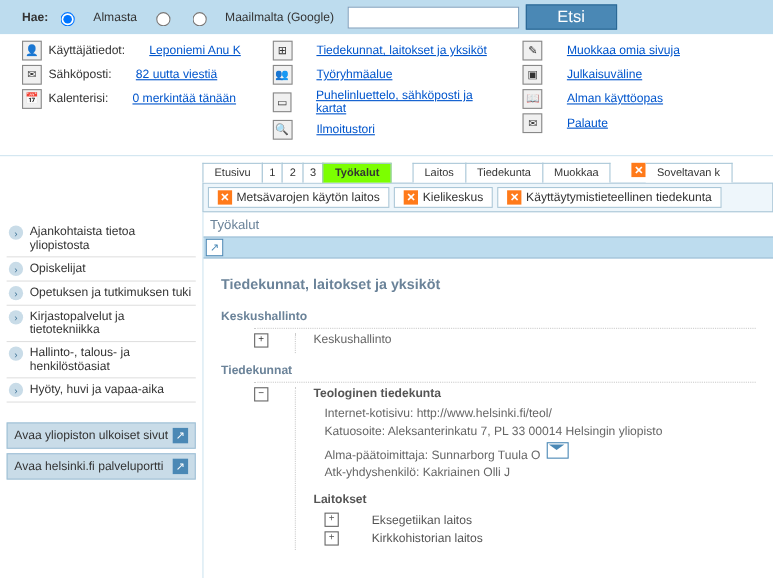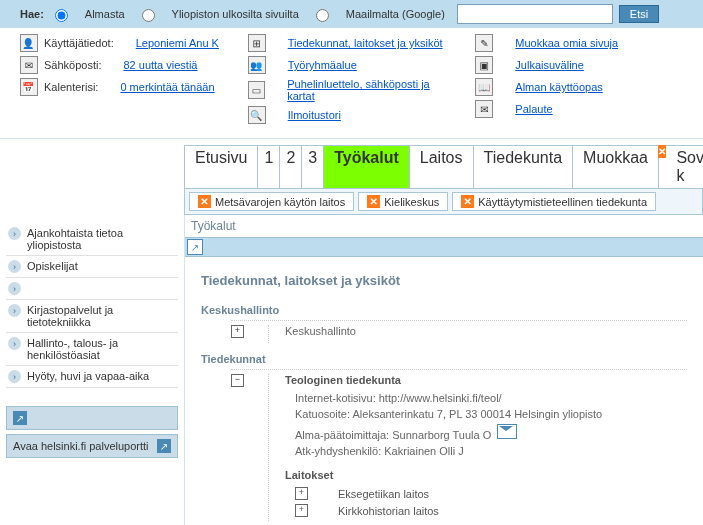--- a/index.html
+++ b/index.html
@@ -20,22 +20,22 @@
   .search-bar label { font-weight: bold; font-size: 11px; }
   .search-bar input[type="text"] {
     width: 150px;
     height: 16px;
     border: 1px solid #7b9ebd;
   }
   .btn-search {
     background: #4a88b5;
     color: #fff;
     border: 1px solid #2a6895;
-    padding: 2px 10px;
-    font-size: 11px;
+    padding: 2px 28px;
+    font-size: 15px;
     cursor: pointer;
   }
   .info-row {
     display: flex;
     padding: 6px 20px 10px 20px;
     gap: 20px;
     border-bottom: 1px solid #d0e5f0;
   }
   .info-col { flex: 1; }
   .info-item {
@@ -57,21 +57,21 @@
   }
   .tabs-row {
     display: flex;
     align-items: stretch;
     margin: 6px 0 0 184px;
   }
   .tab {
     border: 1px solid #aac7d8;
     border-bottom: none;
     padding: 3px 10px;
-    font-size: 16px;
+    font-size: 10px;
     background: #fff;
     cursor: pointer;
     margin-right: -1px;
   }
   .tab.active {
     background: #7cff00;
     font-weight: bold;
   }
   .tab.small { padding: 3px 6px; }
   .sub-tabs-row {
@@ -264,21 +264,20 @@
 <body>
 
 <div class="search-bar">
   <label>Hae:</label>
   <span class="radio-opt">
       <input type="radio" checked="" style="">
       <span>Almasta</span>
     </span>
   <span class="radio-opt">
       <input type="radio" style="">
-      <span>Yliopiston ulkosilta sivuilta</span>
     </span>
   <span class="radio-opt">
       <input type="radio" style="">
       <span>Maailmalta (Google)</span>
     </span>
   <input type="text" placeholder="" style="">
   <button class="btn-search">Etsi</button>
 </div>
 
 <div class="info-row">
@@ -372,36 +371,38 @@
     <div class="side-item">
         <span class="arrow-circle">›</span>
         <span>Ajankohtaista tietoa yliopistosta</span>
       </div>
     <div class="side-item">
         <span class="arrow-circle">›</span>
         <span>Opiskelijat</span>
       </div>
     <div class="side-item">
         <span class="arrow-circle">›</span>
+        <span>Opetuksen ja tutkimuksen tuki</span>
       </div>
     <div class="side-item">
         <span class="arrow-circle">›</span>
         <span>Kirjastopalvelut ja tietotekniikka</span>
       </div>
     <div class="side-item">
         <span class="arrow-circle">›</span>
         <span>Hallinto-, talous- ja henkilöstöasiat</span>
       </div>
     <div class="side-item">
         <span class="arrow-circle">›</span>
         <span>Hyöty, huvi ja vapaa-aika</span>
       </div>
 
     <div class="ext-link-box">
       <div class="ext-link">
+          <span>Avaa yliopiston ulkoiset sivut</span>
           <span class="ext-ico">↗</span>
         </div>
       <div class="ext-link">
           <span>Avaa helsinki.fi palveluportti</span>
           <span class="ext-ico">↗</span>
         </div>
     </div>
   </div>
 
   <div class="main">

